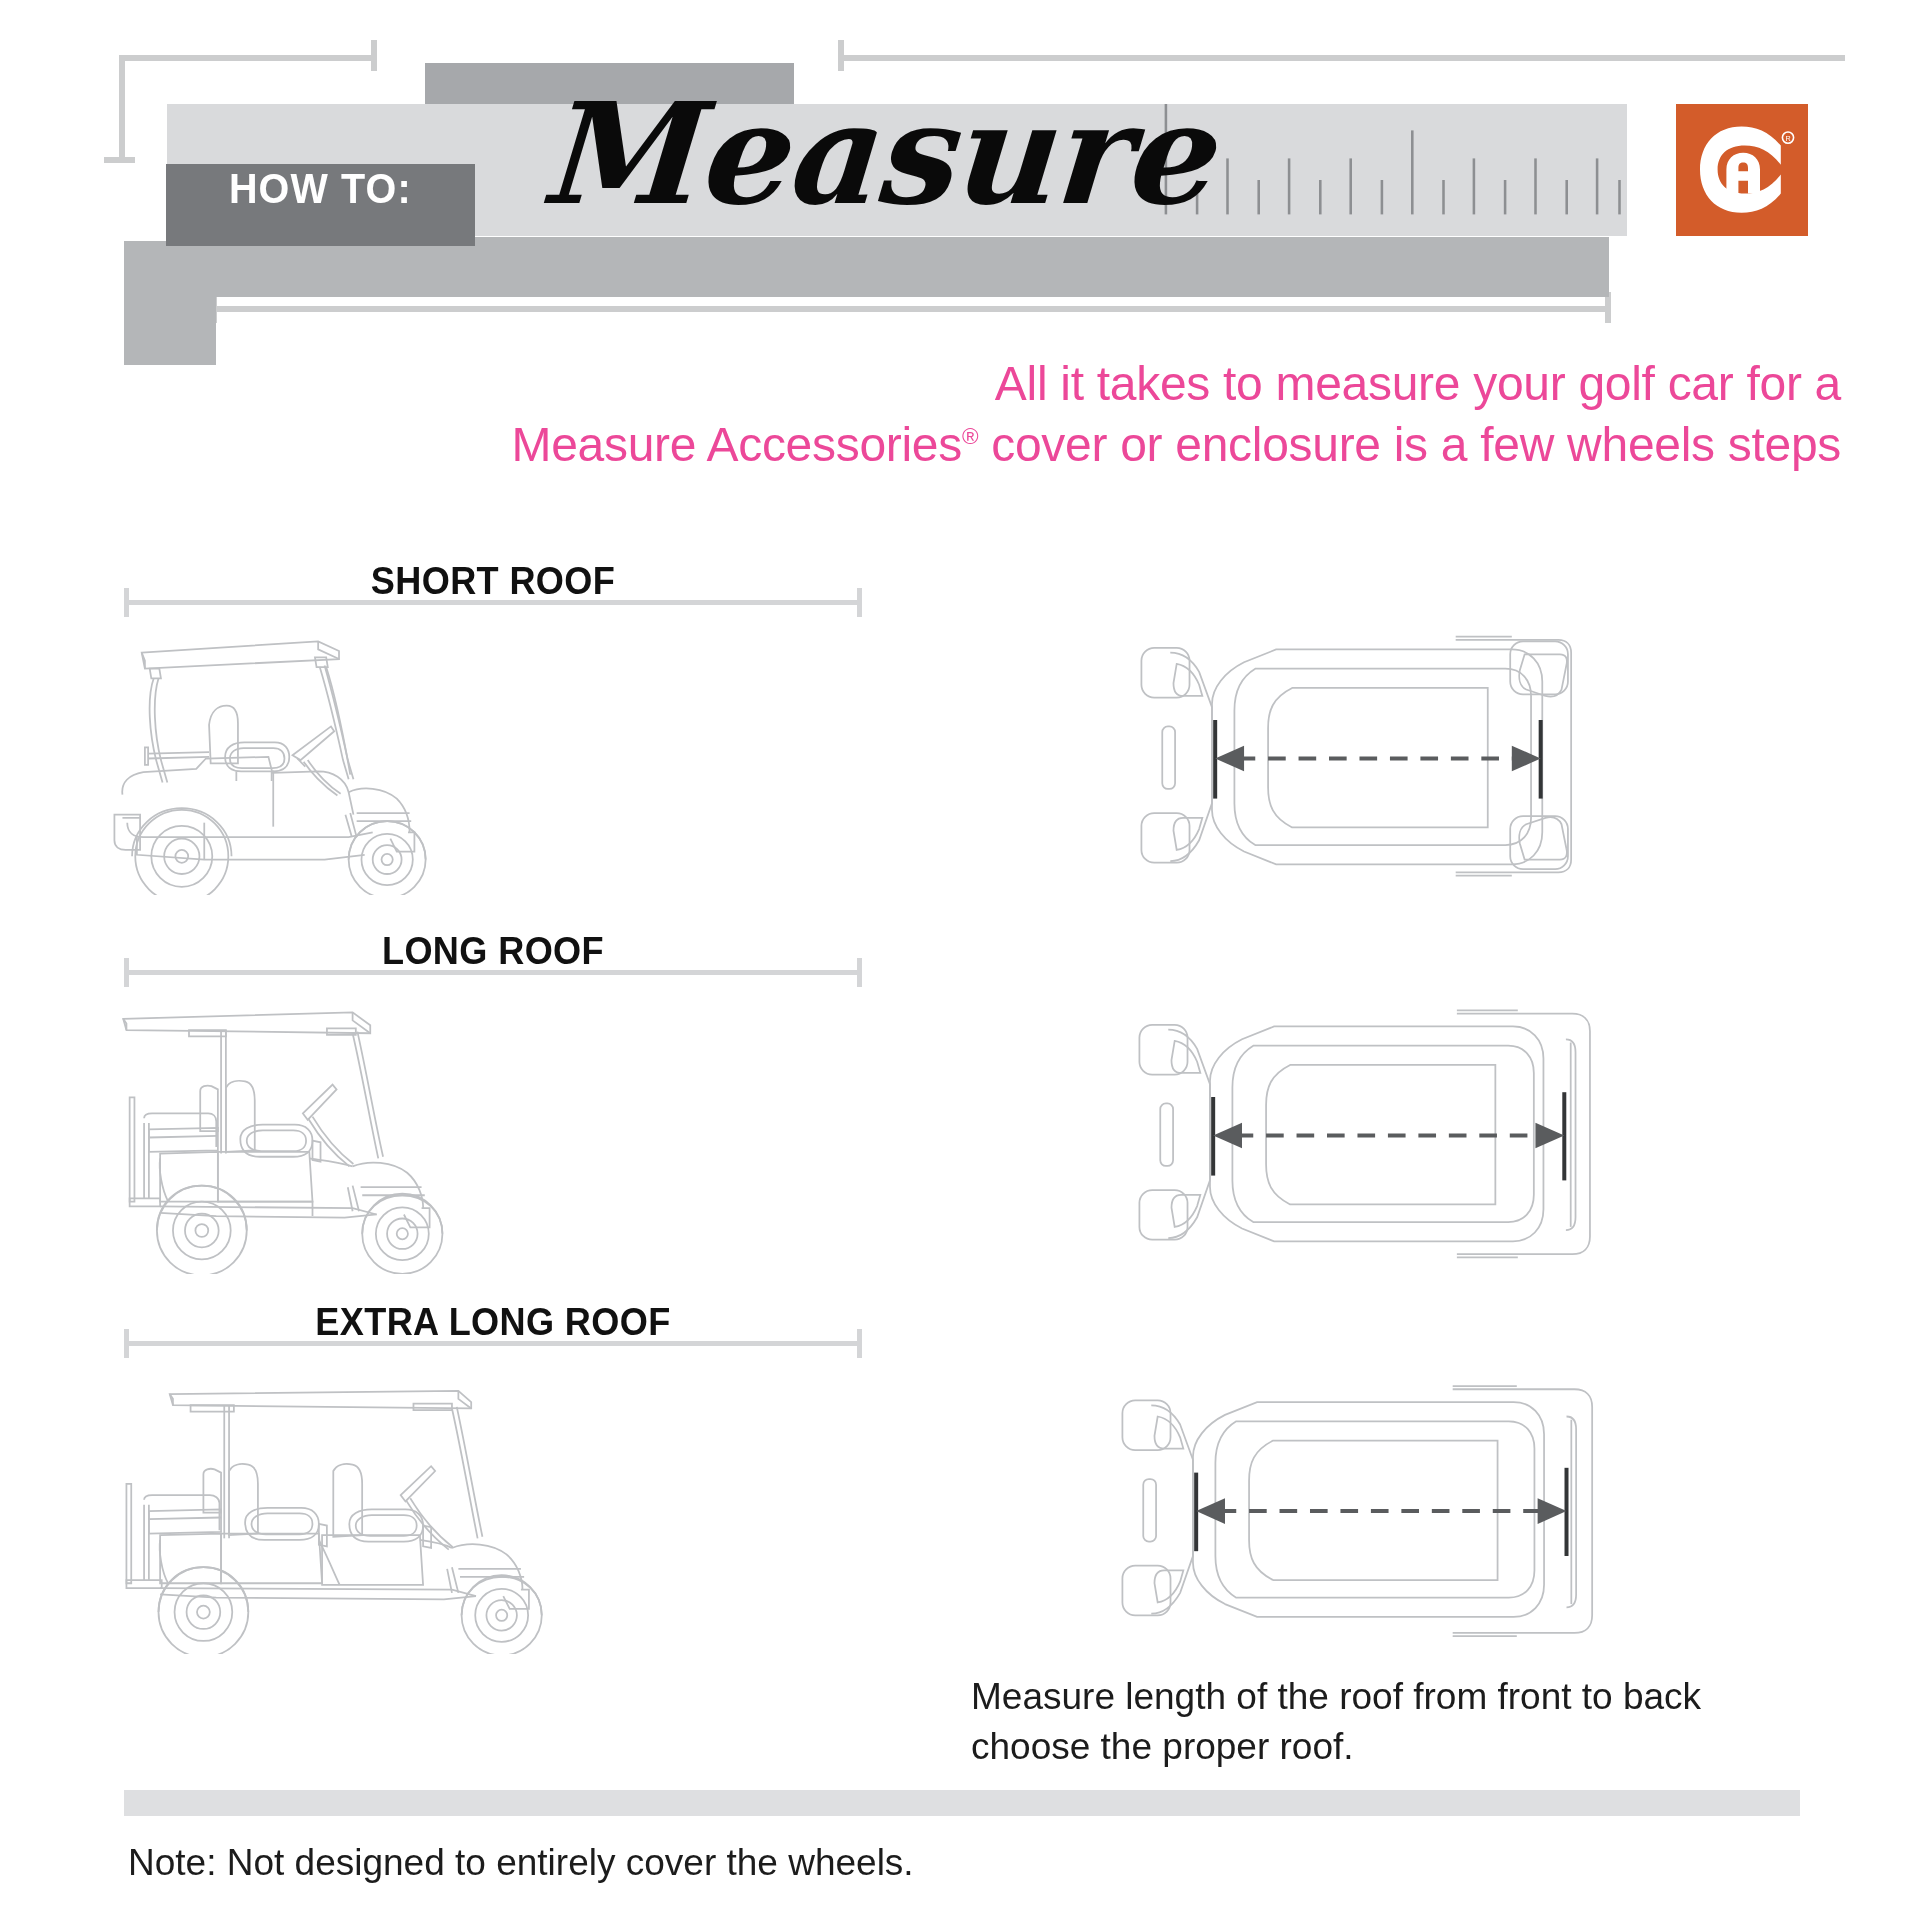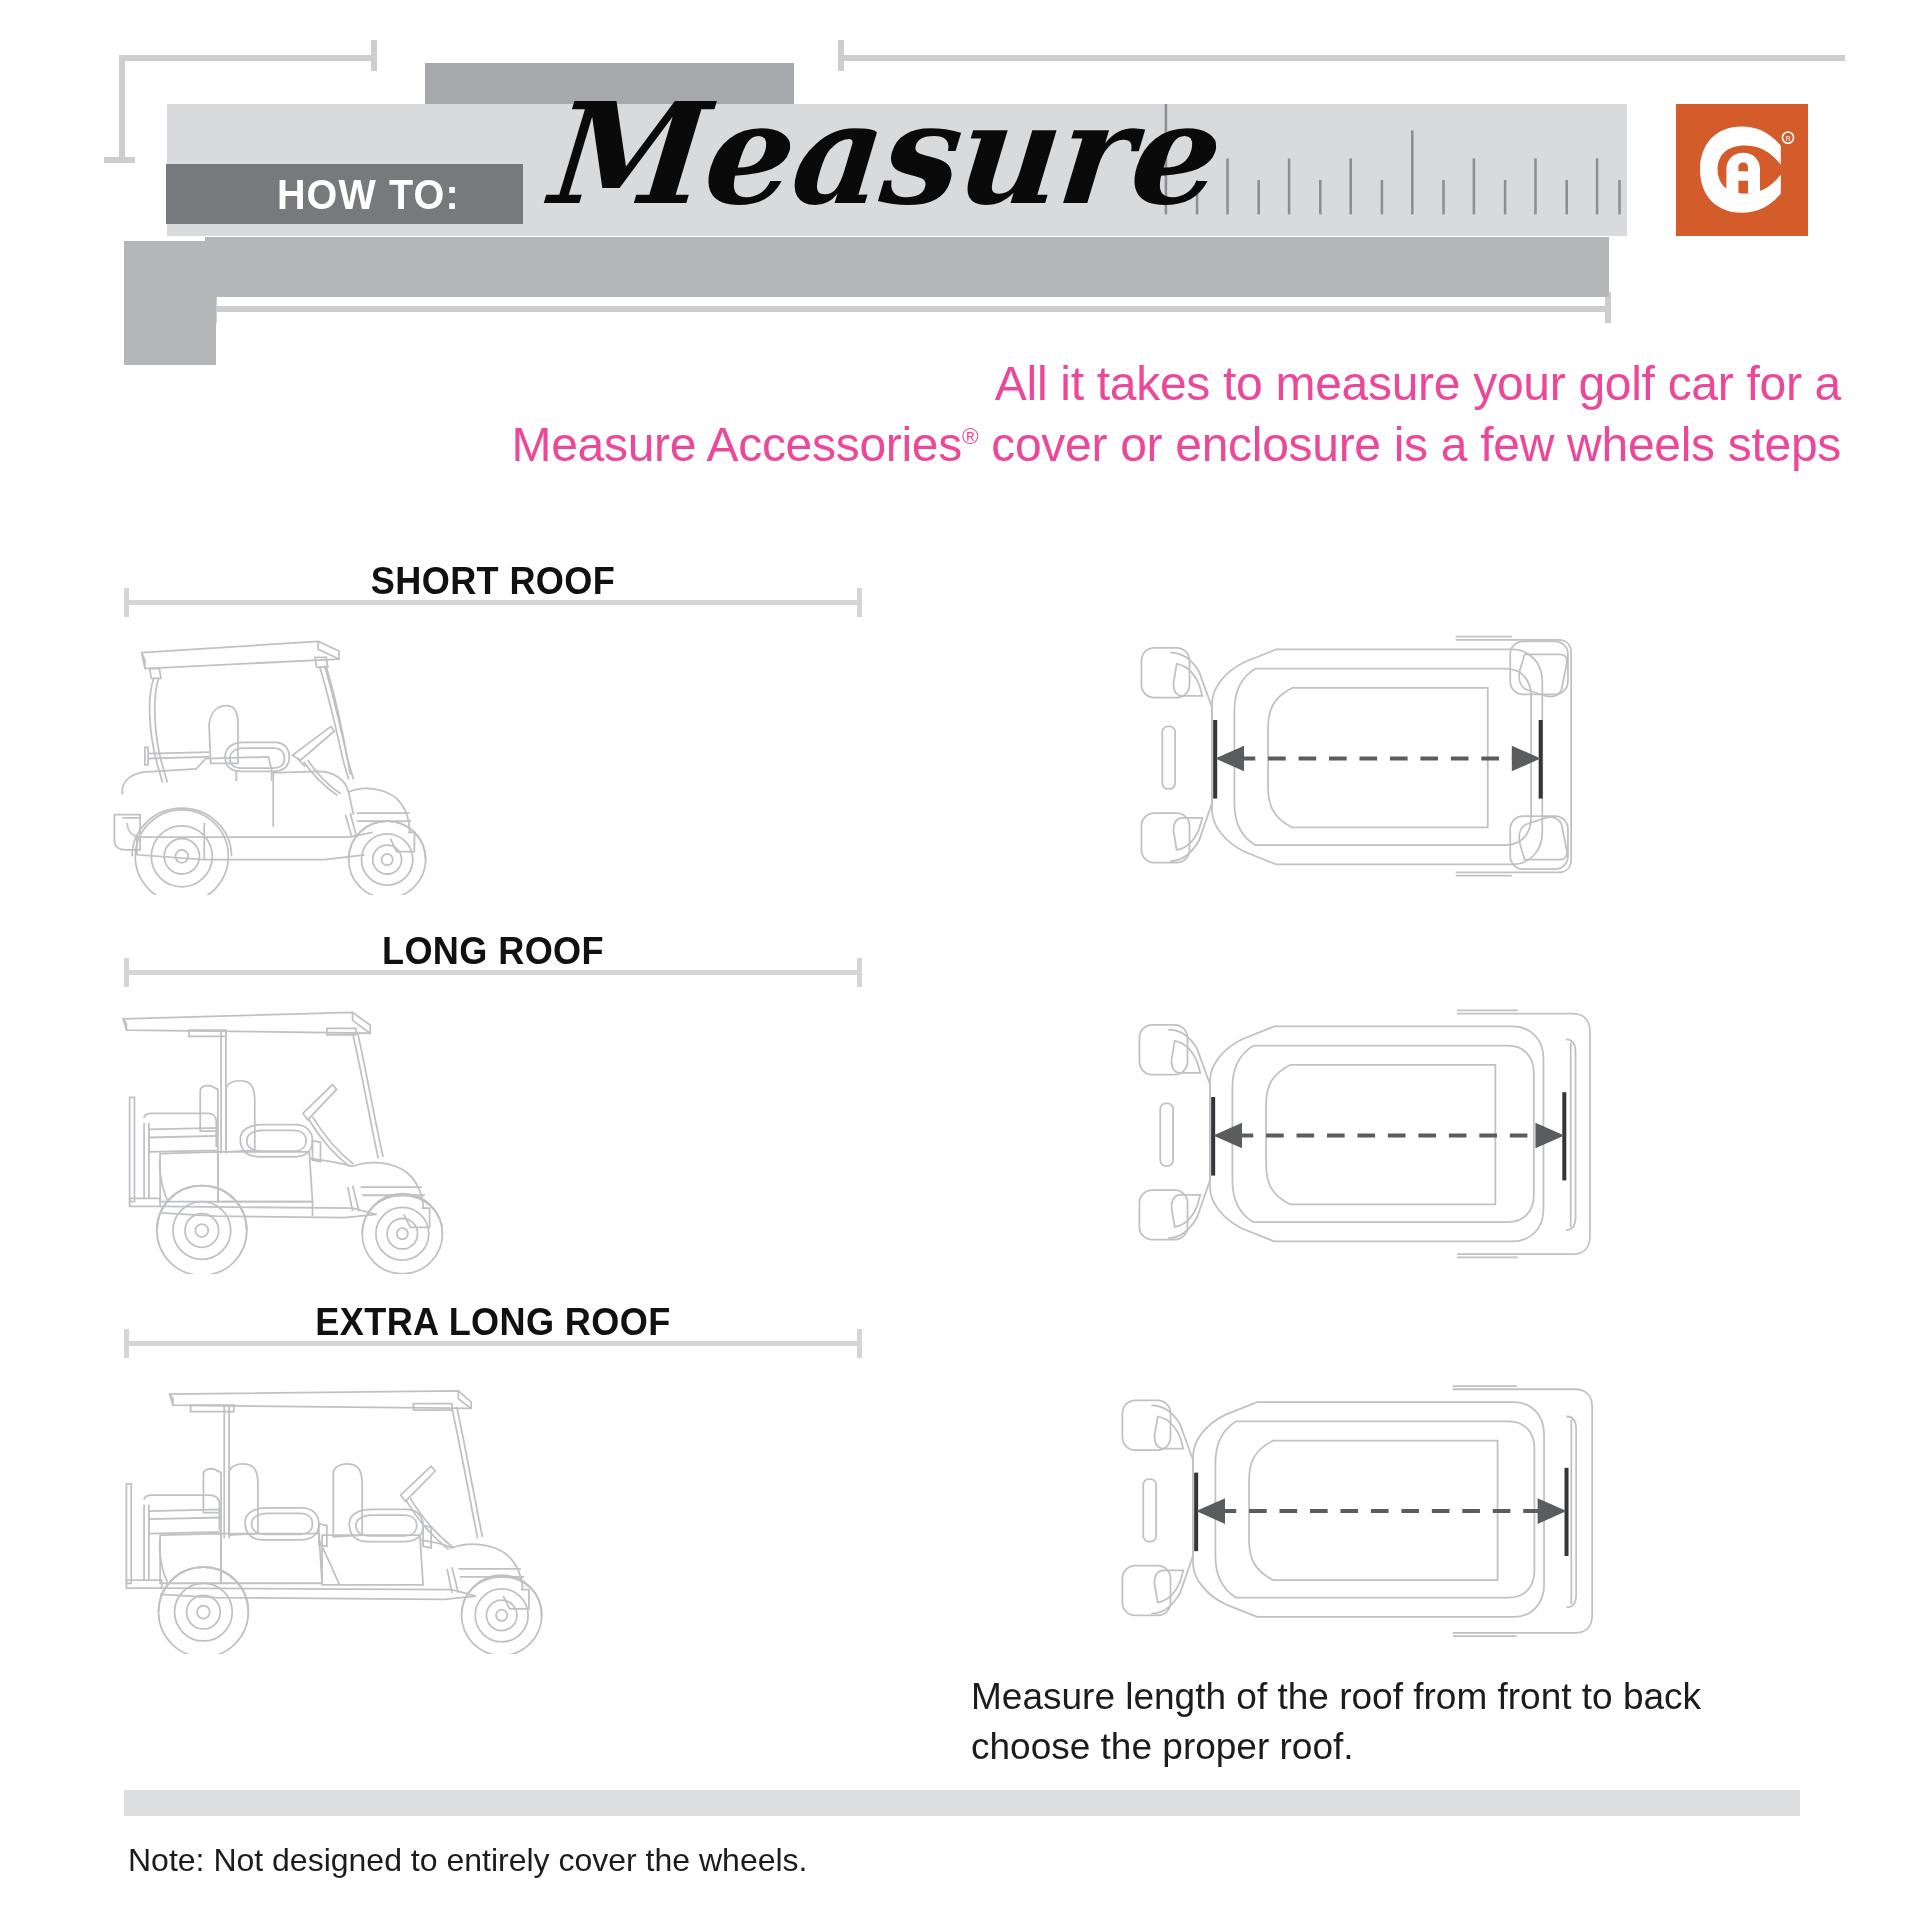--- a/index.html
+++ b/index.html
@@ -45,26 +45,25 @@
   }
   
   .bar-left-low {
     left: 124px; top: 241px;
     width: 92px; height: 124px;
     background: #b4b6b8;
   }
   
   .howto-chip {
     left: 166px; top: 164px;
-    width: 309px; height: 60px;
+    width: 309px; height: 82px;
     background: #77797c;
     display: flex;
-    align-items: center;
+    align-items: flex-start;
     justify-content: center;
-    padding-left: 48px;
   }
   .howto-chip span {
     color: #ffffff;
     font-size: 43px;
     font-weight: 700;
     letter-spacing: 1.2px;
     font-family: "Liberation Sans", sans-serif;
     transform: scaleX(0.92);
   }
 
@@ -182,21 +181,21 @@
   }
   #footer-bar {
     position: absolute;
     left: 124px; top: 1790px;
     width: 1676px; height: 26px;
     background: #dedfe1;
   }
   #footer-note {
     position: absolute;
     left: 128px; top: 1842px;
-    font-size: 32px;
+    font-size: 37px;
     color: #1c1c1c;
     font-weight: 400;
   }
 
   svg { display: block; }
   .ln { fill: none; stroke: #bfc1c4; stroke-width: 2.2; }
   .arrowdash { stroke: #5a5c5e; stroke-width: 5; stroke-dasharray: 22 16; fill: none; }
   .endtick { stroke: #333537; stroke-width: 5; }
   .arrowhead { fill: #5a5c5e; }
 </style>

